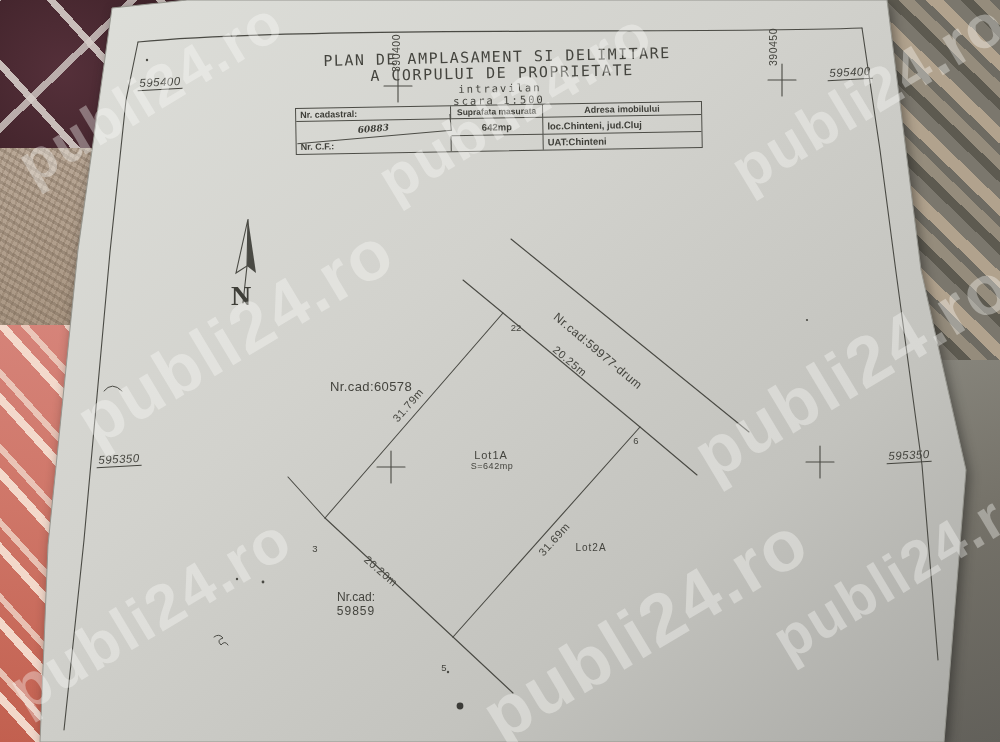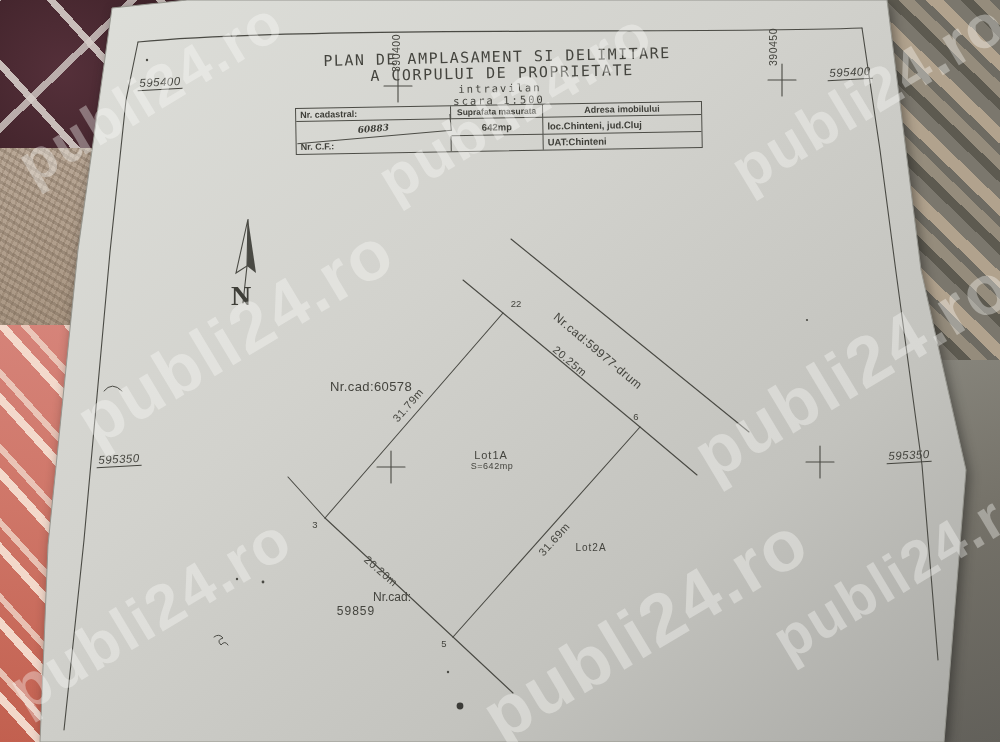--- a/index.html
+++ b/index.html
@@ -55,37 +55,37 @@
   .c-tl{left:160px;top:83px;transform:translate(-50%,-50%) rotate(-3deg);}
   .c-tr{left:850px;top:73px;transform:translate(-50%,-50%) rotate(-3deg);}
   .c-ml{left:119px;top:460px;transform:translate(-50%,-50%) rotate(-3deg);}
   .c-mr{left:909px;top:456px;transform:translate(-50%,-50%) rotate(-3deg);}
   .c-vert{font-style:normal;border-bottom:none;font-size:10.5px;}
   .c-t{left:396px;top:53px;transform:translate(-50%,-50%) rotate(-90deg);}
   .c-t2x{left:773px;top:47px;transform:translate(-50%,-50%) rotate(-90deg);}
 
   .north-n{left:241px;top:296px;font-family:"Liberation Serif", serif;
            font-weight:700;font-size:28px;color:#3f3f39;}
-  .vtx{font-size:9.5px;}
+  .vtx{font-size:9.5px;margin-top:24px;}
   .v22{left:516px;top:303px;}
   .v6{left:636px;top:416px;}
   .v3{left:315px;top:524px;}
   .v5{left:444px;top:643px;}
   .dim{font-size:11px;letter-spacing:.6px;}
   .d2025{left:570px;top:361px;transform:translate(-50%,-50%) rotate(40deg);}
   .d3179{left:408px;top:405px;transform:translate(-50%,-50%) rotate(-49deg);}
   .d2020{left:381px;top:571px;transform:translate(-50%,-50%) rotate(41deg);}
   .d3169{left:554px;top:539px;transform:translate(-50%,-50%) rotate(-48deg);}
   .road-lbl{left:598px;top:351px;font-size:12px;letter-spacing:.5px;
             transform:translate(-50%,-50%) rotate(40deg);}
   .nbl{left:371px;top:386px;font-size:13px;letter-spacing:.4px;}
   .lot1{left:491px;top:455px;font-size:11px;letter-spacing:1px;}
   .lot1a{left:492px;top:466px;font-size:9px;letter-spacing:.5px;}
   .lot2{left:591px;top:547px;font-size:10px;letter-spacing:1px;}
-  .nb1{left:356px;top:597px;font-size:12px;margin-left:36px;}
+  .nb1{left:356px;top:597px;font-size:12px;}
   .nb2{left:356px;top:611px;font-size:12px;letter-spacing:1px;}
 
   
   .ptable{position:absolute;left:295px;top:108px;width:405px;z-index:3;
     display:grid;grid-template-columns:155px 92px 158px;grid-template-rows:13px 17px 15px;
     border:1px solid #4c4c46;transform:rotate(-1deg);transform-origin:left top;}
   .ptable .cell{border-right:1px solid #4c4c46;border-bottom:1px solid #4c4c46;
     color:#3e3e38;font-size:9px;font-weight:bold;display:flex;align-items:center;
     overflow:visible;white-space:nowrap;}
   .ptable .cell:nth-child(3n){border-right:none;}

